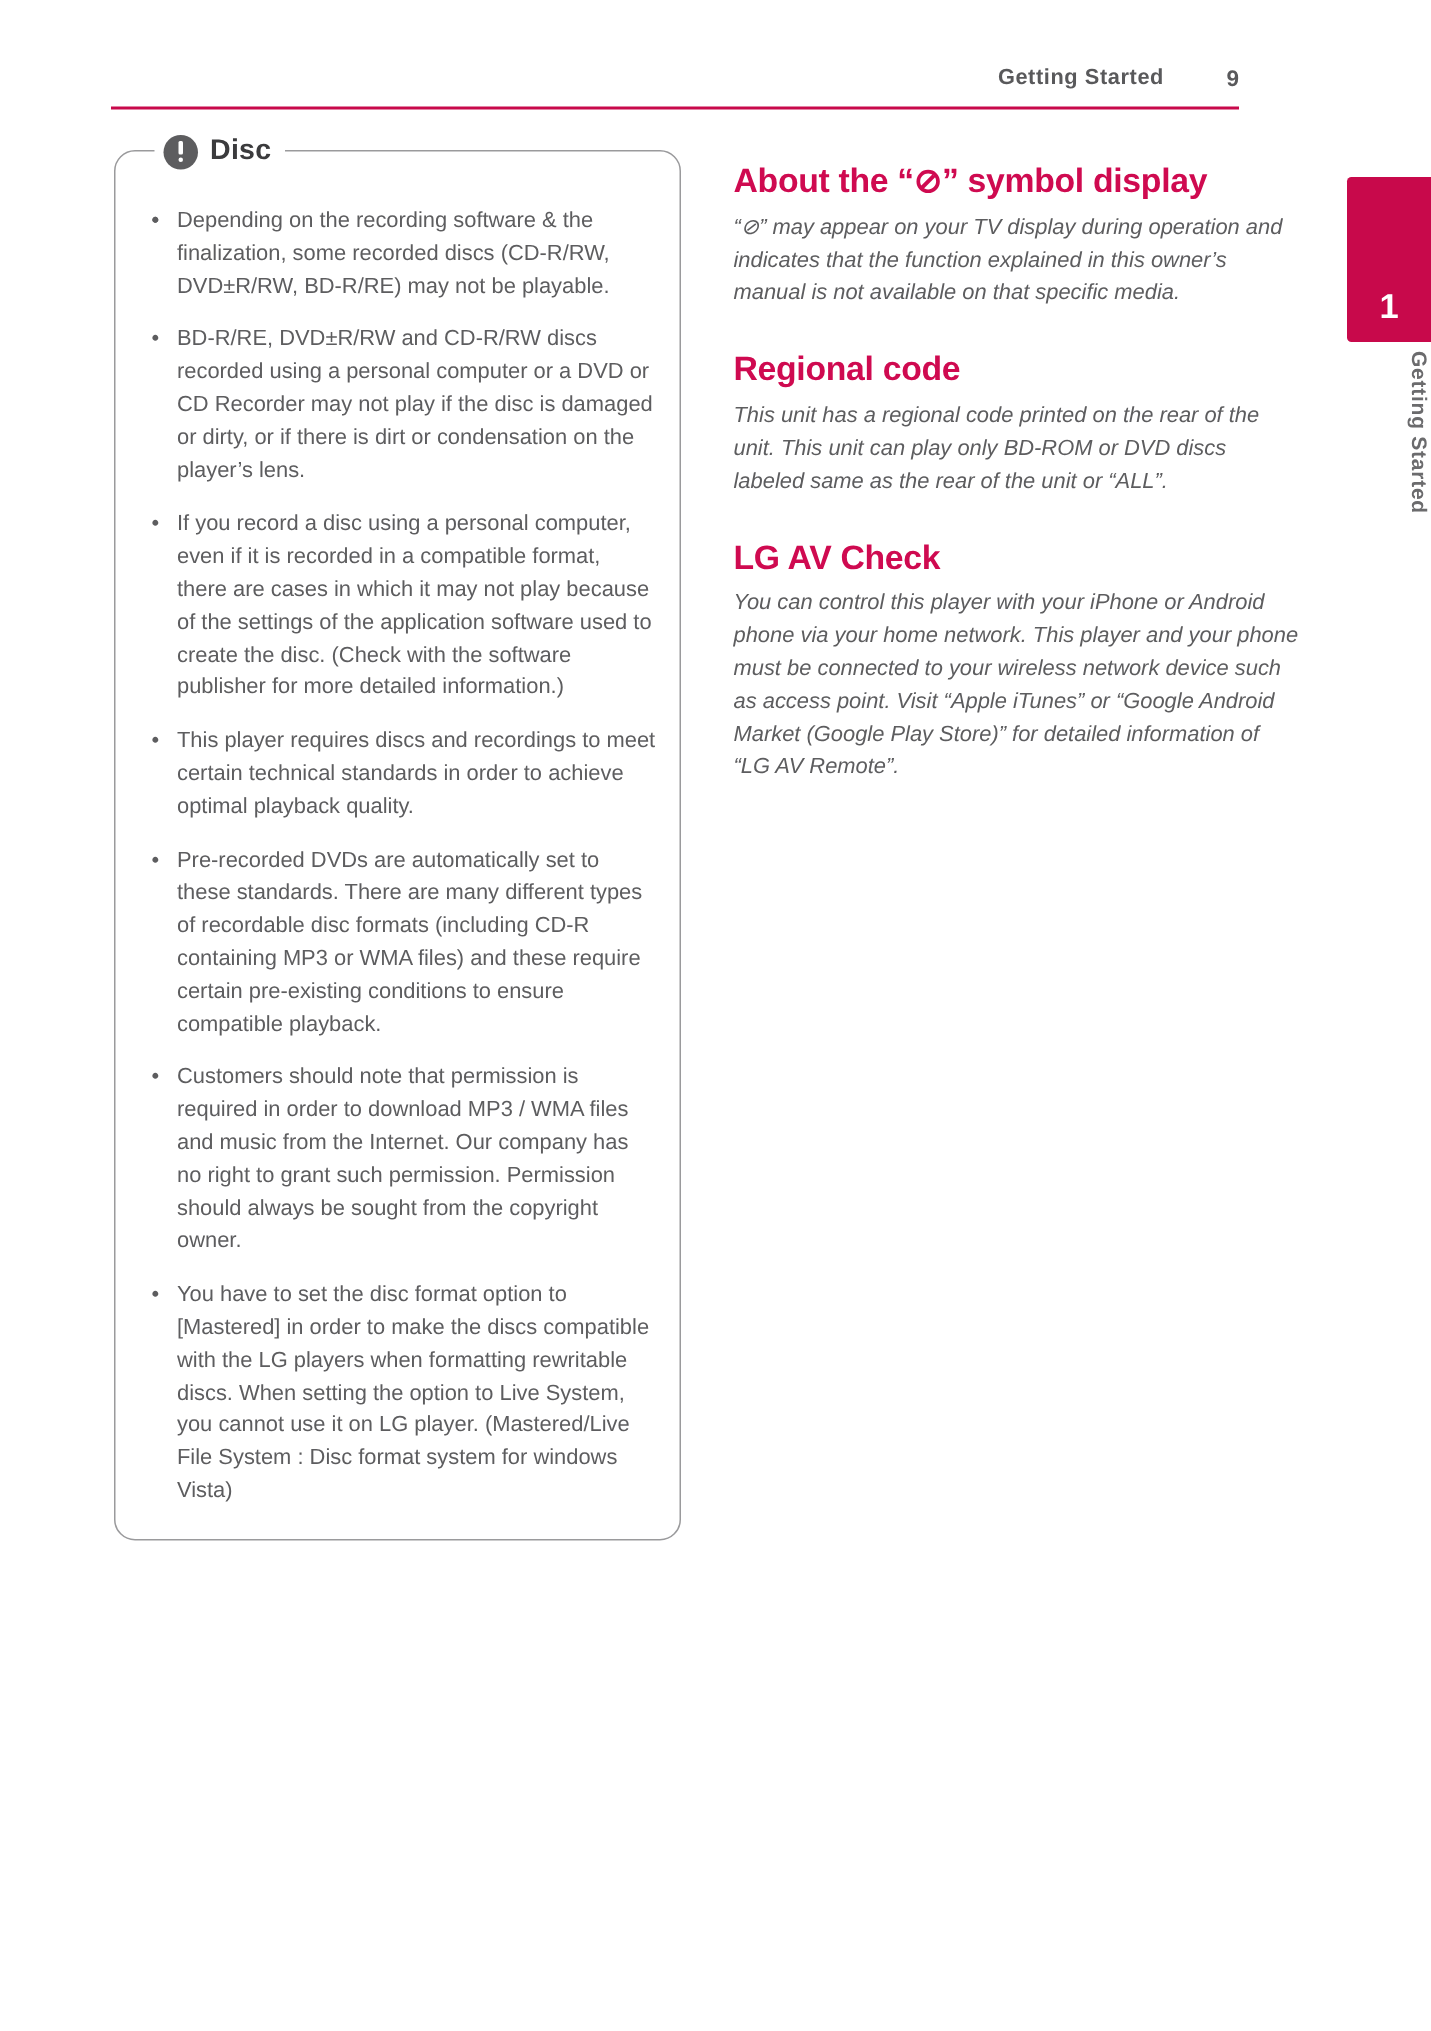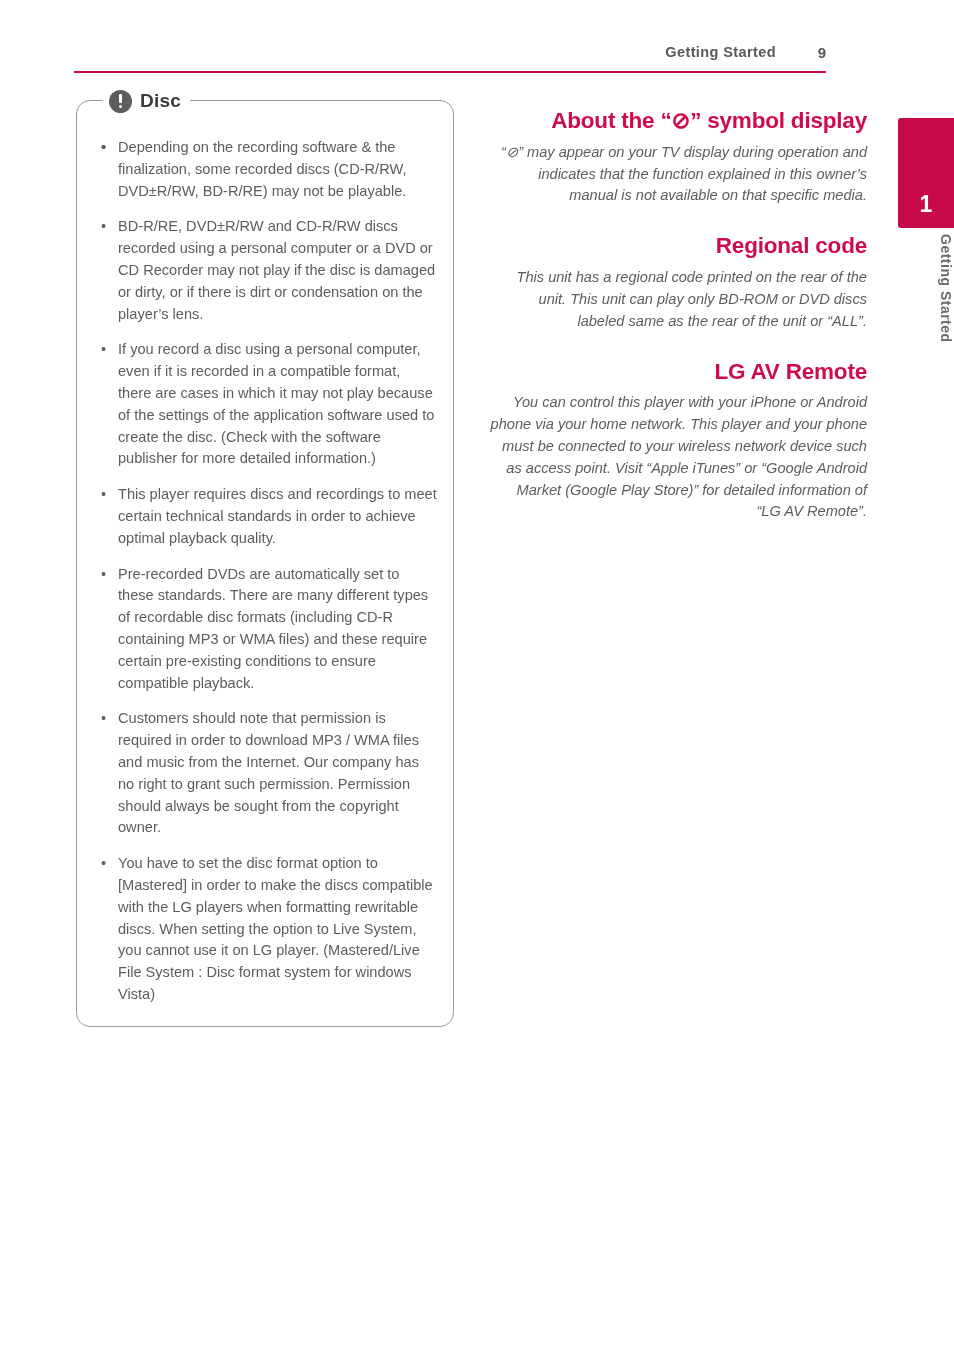--- a/index.html
+++ b/index.html
@@ -204,21 +204,20 @@
   }
   .sec-body {
     margin: 0 0 26px 0;
     font-size: 14.6px;
     line-height: 21.8px;
     color: #5d5d5f;
     font-style: italic;
   }
   .sec-block {
     margin-bottom: 4px;
-    text-align: right;
   }
   .sec-block.first .sec-heading {
     margin-top: 0;
   }
   .sec-block + .sec-block .sec-heading {
     margin-top: 5px;
   }
 </style>
 </head>
 <body>
@@ -284,17 +283,17 @@
     <h2 class="sec-heading">About the “⊘” symbol display</h2>
     <p class="sec-body">“⊘” may appear on your TV display during operation and indicates that the function explained in this owner’s manual is not available on that specific media.</p>
   </div>
 
   <div class="sec-block">
     <h2 class="sec-heading">Regional code</h2>
     <p class="sec-body">This unit has a regional code printed on the rear of the unit. This unit can play only BD-ROM or DVD discs labeled same as the rear of the unit or “ALL”.</p>
   </div>
 
   <div class="sec-block">
-    <h2 class="sec-heading">LG AV Remote</h2>
+    <h2 class="sec-heading">LG AV Check</h2>
     <p class="sec-body">You can control this player with your iPhone or Android phone via your home network. This player and your phone must be connected to your wireless network device such as access point. Visit “Apple iTunes” or “Google Android Market (Google Play Store)” for detailed information of “LG AV Remote”.</p>
   </div>
 
 </div>
 
 </body></html>

